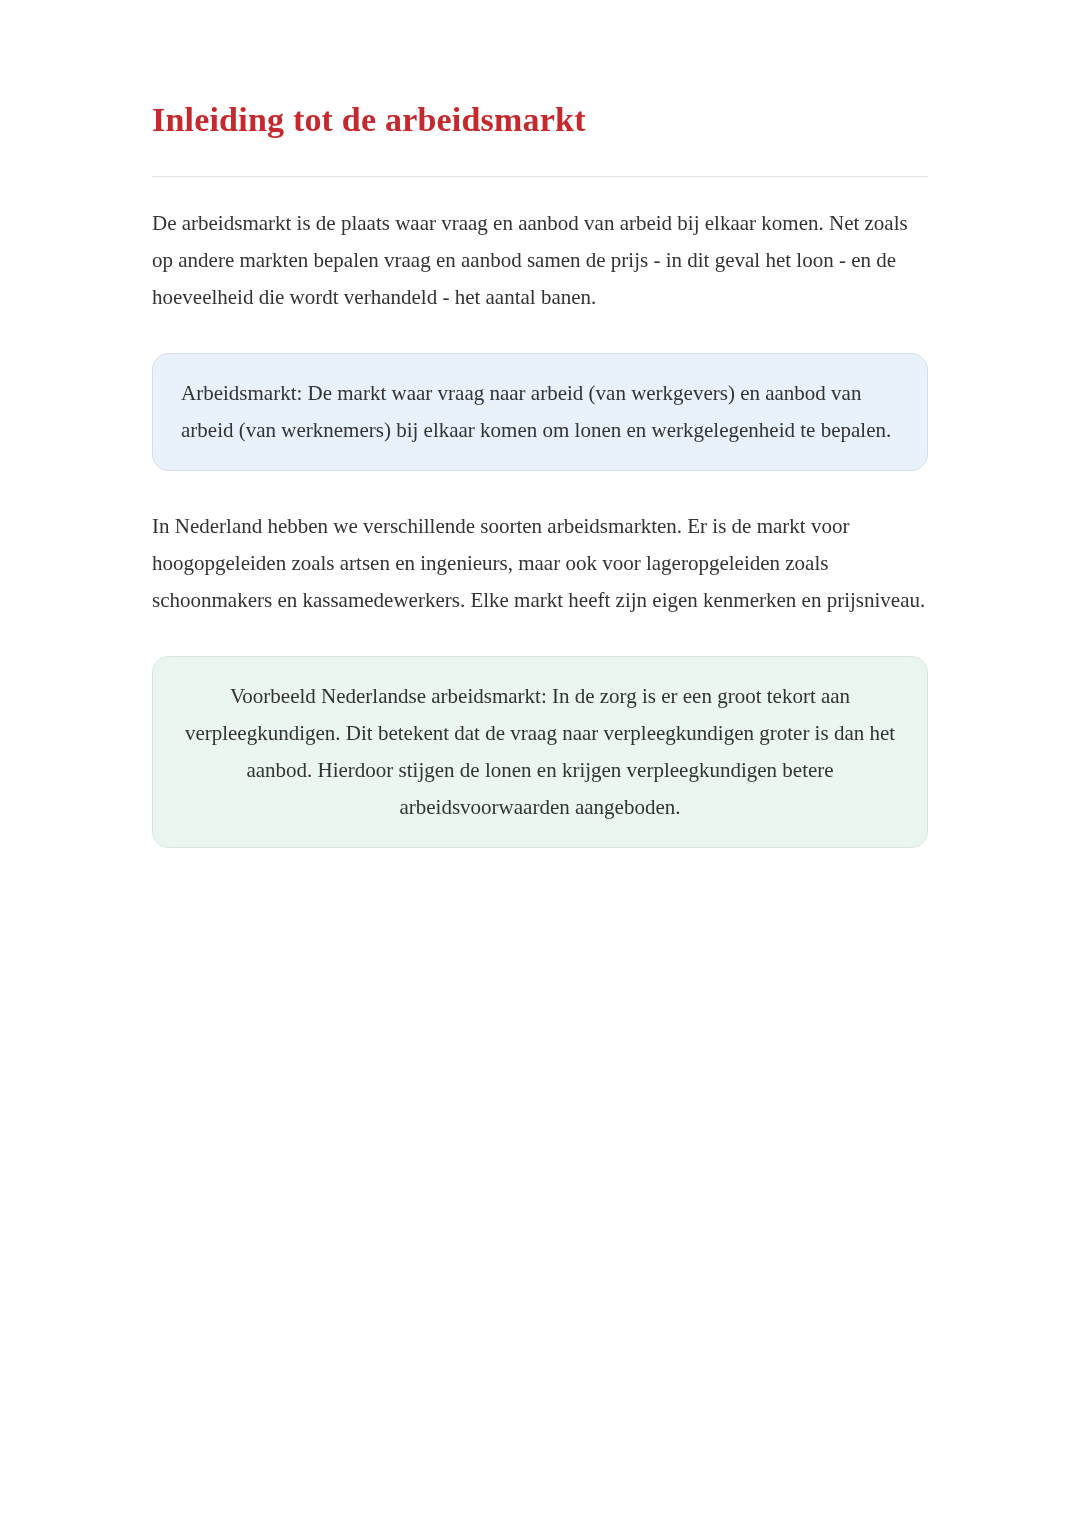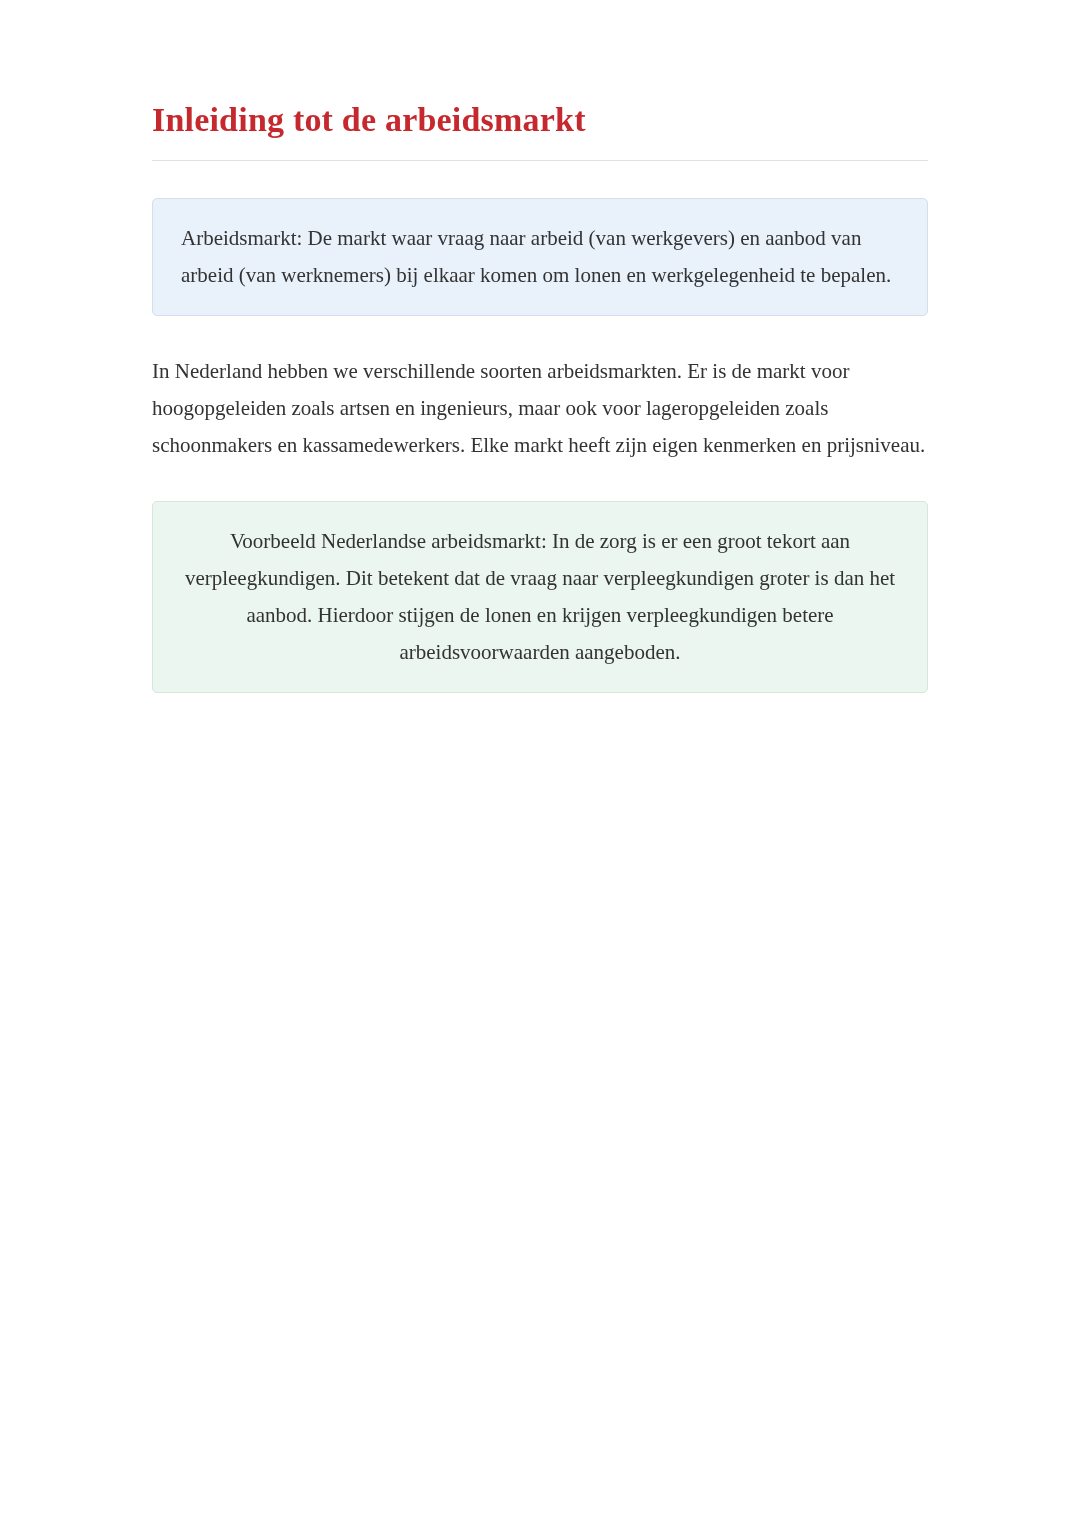--- a/index.html
+++ b/index.html
@@ -28,32 +28,32 @@
     min-height: 1527px;
     padding: 100px 152px 60px 152px;
     background: #ffffff;
   }
   h1.page-title {
     margin: 0;
     font-size: 34px;
     line-height: 1.18;
     font-weight: 700;
     color: var(--heading-red);
-    padding-bottom: 20px;
+    padding-bottom: 36px;
     border-bottom: 1px solid var(--divider);
     letter-spacing: 0.2px;
   }
   p.body-text {
     font-size: 21px;
     line-height: 37px;
     margin: 28px 0;
     color: var(--body-text);
   }
   .callout {
-    border-radius: 5px;
+    border-radius: 17px;
     padding: 21px 28px;
     margin: 37px 0;
   }
   .callout p {
     margin: 0;
     font-size: 21px;
     line-height: 37px;
     color: var(--body-text);
   }
   .callout-definition {
@@ -66,20 +66,21 @@
     text-align: center;
   }
 </style>
 </head>
 <body>
 
 <div class="page">
 
   <h1 class="page-title">Inleiding tot de arbeidsmarkt</h1>
 
+  <p class="body-text">De arbeidsmarkt is de plaats waar vraag en aanbod van arbeid bij elkaar komen. Net zoals op andere markten bepalen vraag en aanbod samen de prijs - in dit geval het loon - en de hoeveelheid die wordt verhandeld - het aantal banen.</p>
 
 
   <div class="callout callout-definition">
     <p>Arbeidsmarkt: De markt waar vraag naar arbeid (van werkgevers) en aanbod van arbeid (van werknemers) bij elkaar komen om lonen en werkgelegenheid te bepalen.</p>
   </div>
 
   <p class="body-text">In Nederland hebben we verschillende soorten arbeidsmarkten. Er is de markt voor hoogopgeleiden zoals artsen en ingenieurs, maar ook voor lageropgeleiden zoals schoonmakers en kassamedewerkers. Elke markt heeft zijn eigen kenmerken en prijsniveau.</p>
 
   <div class="callout callout-example">
     <p>Voorbeeld Nederlandse arbeidsmarkt: In de zorg is er een groot tekort aan verpleegkundigen. Dit betekent dat de vraag naar verpleegkundigen groter is dan het aanbod. Hierdoor stijgen de lonen en krijgen verpleegkundigen betere arbeidsvoorwaarden aangeboden.</p>

